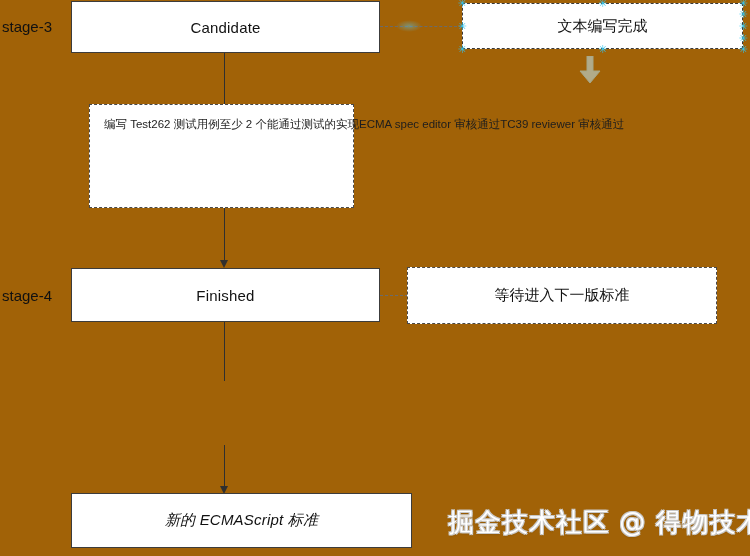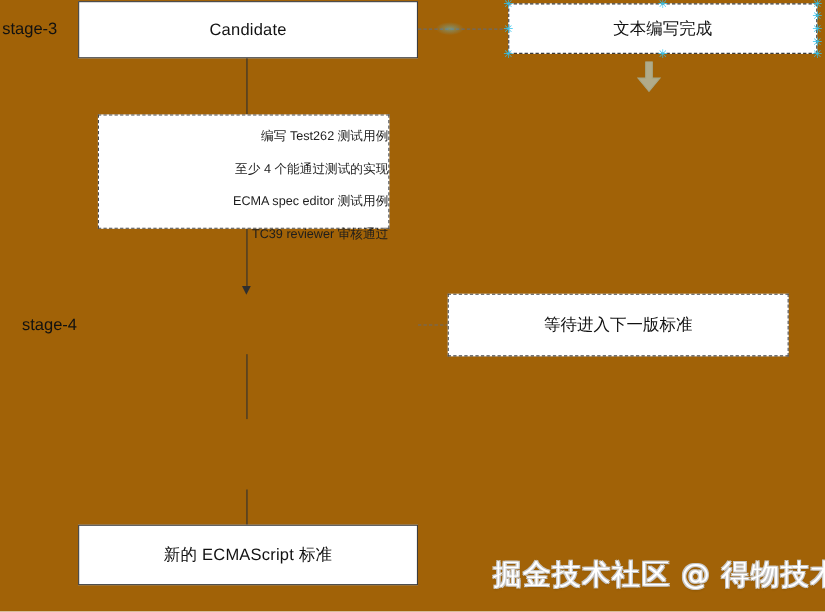--- a/index.html
+++ b/index.html
@@ -45,23 +45,23 @@
   .box-dashed {
     border: 1.3px dashed #4a4a4a;
     background: #ffffff;
     justify-content: center;
     align-items: center;
     font-size: 15px;
     color: #111111;
   }
   .box-dashed.left-align {
     justify-content: flex-start;
-    align-items: flex-end;
+    align-items: flex-start;
     padding: 14px 0 0 14px;
-    flex-direction: column;
+    flex-direction: row;
   }
   .box-dashed .line {
     font-size: 11.5px;
     line-height: 1;
     color: #1d1d1d;
     margin-bottom: 18px;
     white-space: nowrap;
   }
   .box-dashed .line:last-child { margin-bottom: 0; }
 
@@ -147,21 +147,21 @@
     font-family: "DejaVu Sans", sans-serif;
   }
 </style>
 </head>
 <body>
 
 <div id="canvas">
 
   <div class="stage-label" style="left:2px; top:18px;">stage-3</div>
 
-  <div class="stage-label" style="left:20px; top:287px;">stage-4</div>
+  <div class="stage-label" style="left:2px; top:287px;">stage-4</div>
 
   <div class="node box-solid" style="left:71px; top:1px; width:309px; height:52px;">
     <span>Candidate</span>
   </div>
 
   <div class="conn h-dotted" style="left:380px; top:26px; width:82px;"></div>
   <div class="link-glow" style="left:396px; top:20px;"></div>
 
   <div class="node box-selected" style="left:462px; top:3px; width:281px; height:46px;">
     <span>文本编写完成</span>
@@ -181,40 +181,43 @@
   <div class="drop-arrow" style="left:578px; top:56px;">
     <svg width="24" height="28" viewBox="0 0 24 28" aria-hidden="true">
       <path d="M9 0 H15 V15 H22 L12 27 L2 15 H9 Z" fill="#bfe7f5" stroke="#a9dff0" stroke-width="1"></path>
     </svg>
   </div>
 
   <div class="conn v-solid" style="left:224px; top:53px; height:51px;"></div>
 
   <div class="node box-dashed left-align" style="left:89px; top:104px; width:265px; height:104px;">
     <span class="line">编写 Test262 测试用例</span>
-    <span class="line">至少 4 个能通过测试的实现</span>
-    <span class="line">ECMA spec editor 测试用例</span>
+    <span class="line">至少 2 个能通过测试的实现</span>
+    <span class="line">ECMA spec editor 审核通过</span>
     <span class="line">TC39 reviewer 审核通过</span>
   </div>
 
   <div class="conn v-solid" style="left:224px; top:208px; height:56px;"></div>
   <div class="arrow-down" style="left:219.5px; top:260px;"></div>
 
+  <div class="node box-solid" style="left:71px; top:268px; width:309px; height:54px;">
+    <span>Finished</span>
+  </div>
 
   <div class="conn h-dotted" style="left:380px; top:295px; width:53px;"></div>
 
   <div class="node box-dashed" style="left:407px; top:267px; width:310px; height:57px;">
     <span>等待进入下一版标准</span>
   </div>
 
   <div class="conn v-solid" style="left:224px; top:322px; height:59px;"></div>
 
 
   <div class="conn v-solid" style="left:224px; top:445px; height:47px;"></div>
   <div class="arrow-down" style="left:219.5px; top:486px;"></div>
 
-  <div class="node box-solid" style="left:71px; top:477px; width:309px; height:55px;">
+  <div class="node box-solid" style="left:71px; top:493px; width:341px; height:55px;font-style:italic;">
     <span>新的 ECMAScript 标准</span>
   </div>
 
   <div class="watermark" style="left:448px; top:505px;">掘金技术社区 @ 得物技术</div>
 
 </div>
 
 </body></html>

